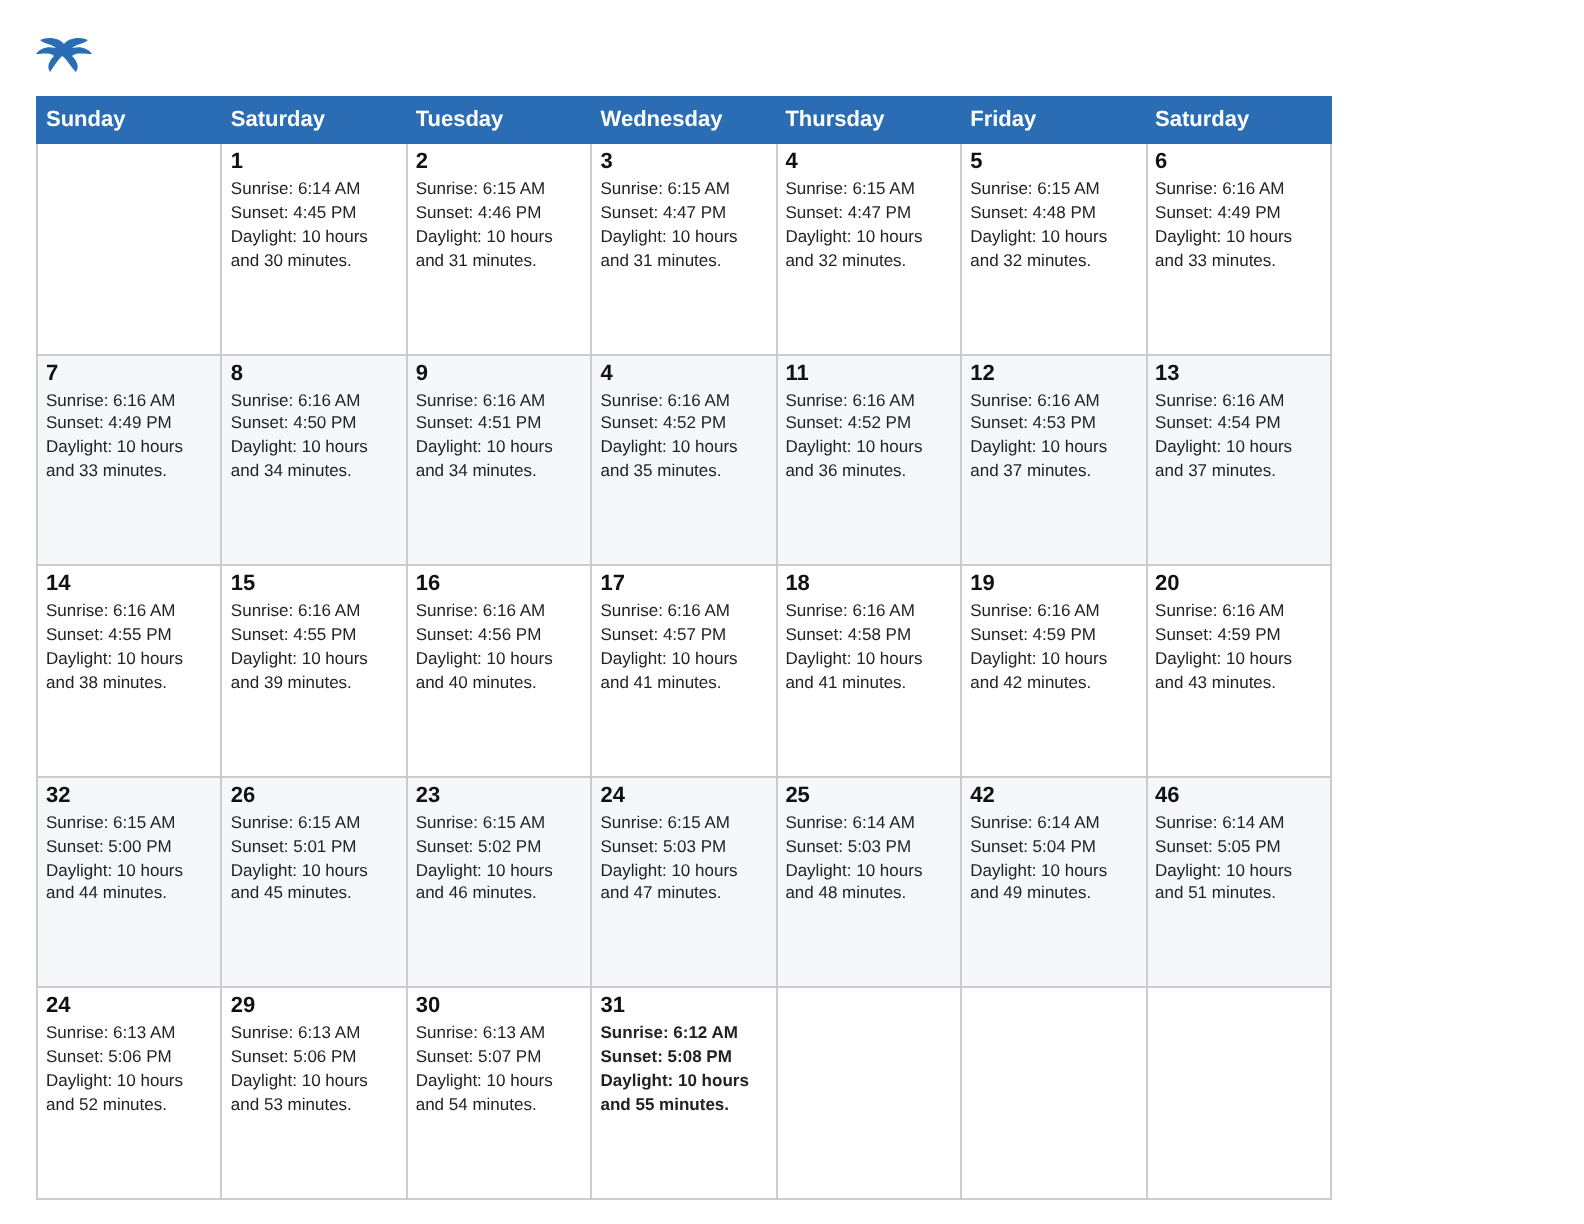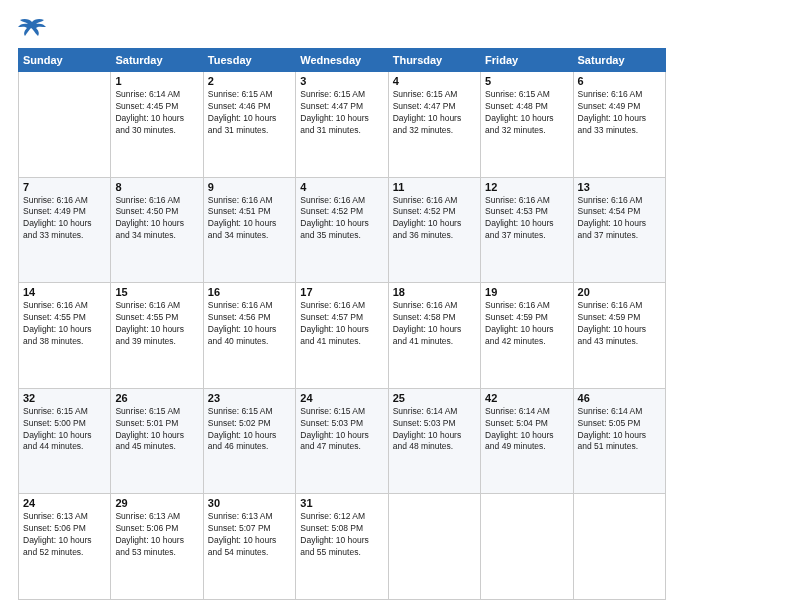--- a/index.html
+++ b/index.html
@@ -333,21 +333,21 @@
           </td>
           <td>
             <span class="day-number">30</span>
             <div class="day-info" style="white-space: pre-line;">Sunrise: 6:13 AM
 Sunset: 5:07 PM
 Daylight: 10 hours
 and 54 minutes.</div>
           </td>
           <td>
             <span class="day-number">31</span>
-            <div class="day-info" style="white-space: pre-line;">Sunrise: 6:12 AM
+            <div class="day-info" style="white-space: pre-line; font-weight: bold;">Sunrise: 6:12 AM
 Sunset: 5:08 PM
 Daylight: 10 hours
 and 55 minutes.</div>
           </td>
           <td></td>
           <td></td>
           <td></td>
         </tr>
       </tbody>
   </table>

